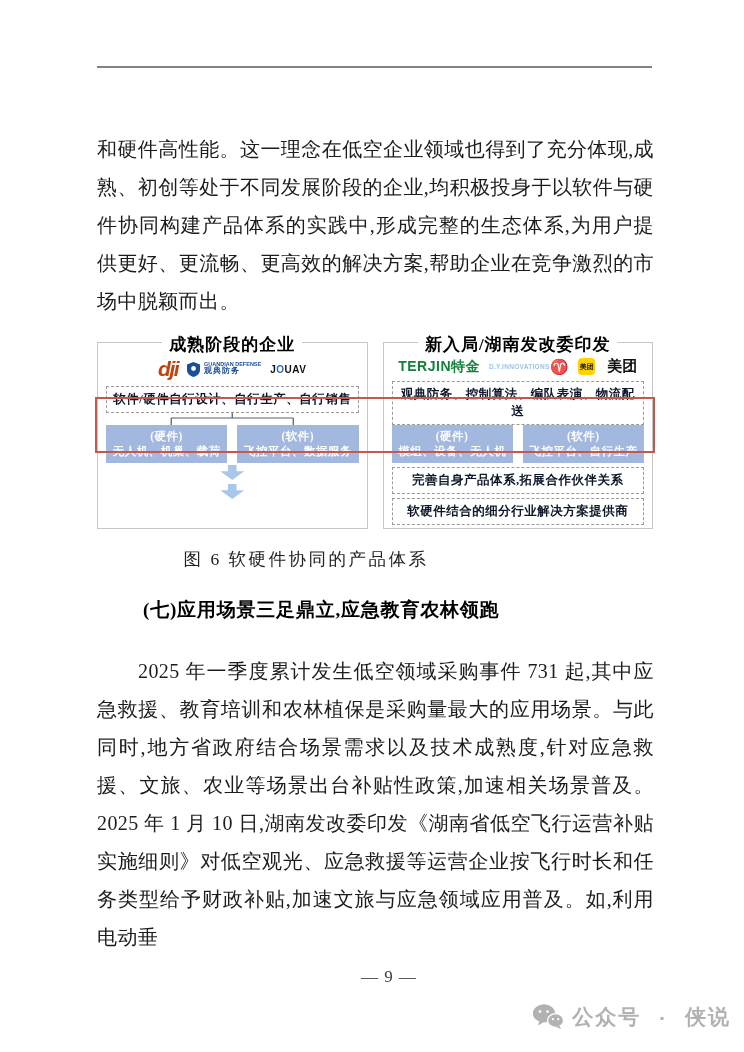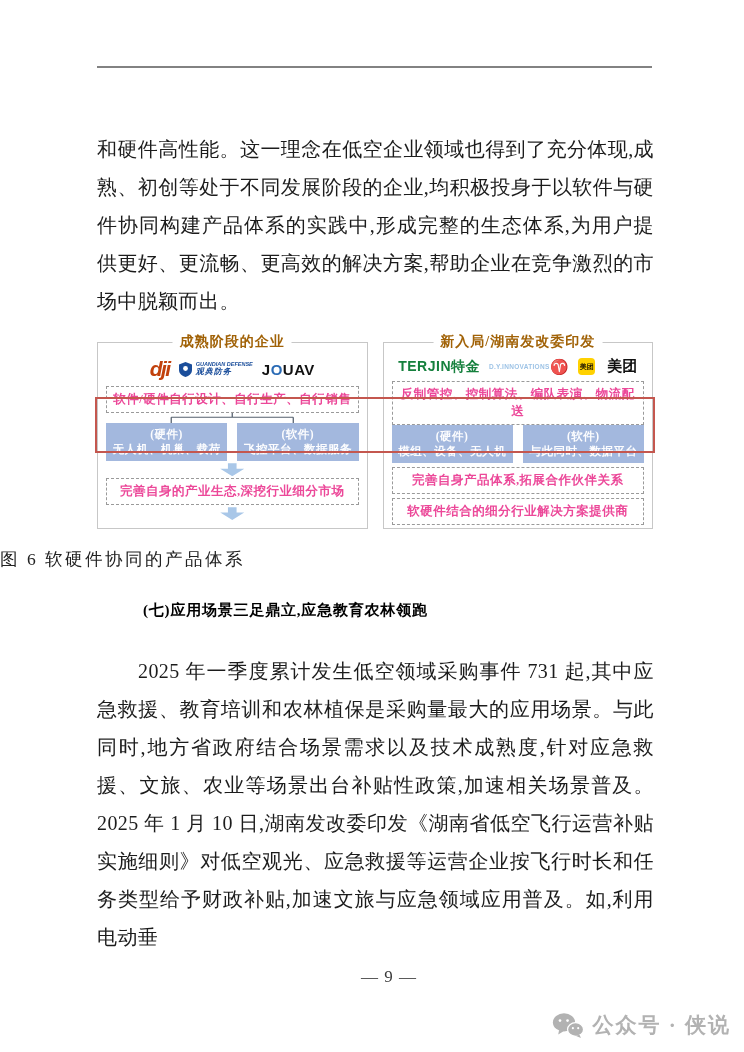--- a/index.html
+++ b/index.html
@@ -26,90 +26,90 @@
     display:flex; gap:15px;
   }
   .panel {
     position:relative; flex:1; border:1px solid #c7c7c7; background:#fff;
     margin-top:10px; padding:14px 8px 6px 8px;
     display:flex; flex-direction:column; align-items:stretch;
   }
   .panel-title {
     position:absolute; top:-10px; left:50%; transform:translateX(-50%);
     background:#fff; padding:0 7px; white-space:nowrap;
-    font-size:14px; font-weight:bold; color:#a16207; letter-spacing:1px;
+    font-size:17px; font-weight:bold; color:#000000; letter-spacing:1px;
   }
   .logo-row {
     display:flex; align-items:center; justify-content:center; gap:9px;
     height:24px; margin-bottom:5px;
   }
   .logo-dji { font-size:21px; font-weight:900; font-style:italic;
     letter-spacing:-1.5px; color:#c2410c; font-family:"Liberation Sans",sans-serif; }
-  .logo-guandian { display:flex; align-items:center; gap:4px;font-style:italic; }
+  .logo-guandian { display:flex; gap:4px; }
   .logo-guandian .gd-text { display:flex; flex-direction:column; line-height:1.05;
     font-family:"Liberation Sans",sans-serif; }
   .gd-en { font-size:5.5px; color:#1B4E9B; font-weight:bold; }
   .gd-cn { font-size:8px; color:#1B4E9B; font-weight:bold; letter-spacing:1px; }
-  .logo-jouav { font-size:15px; font-weight:800; color:#111;
+  .logo-jouav { font-size:10px; font-weight:800; color:#111;
     font-family:"Liberation Sans",sans-serif; letter-spacing:0.5px; }
   .logo-jouav .o-blue { color:#2A6BB5; }
   .logo-terjin { font-size:14px; font-weight:800; color:#15803d;
     font-family:"Liberation Sans",sans-serif; letter-spacing:0.5px; }
   .logo-dy { display:flex; align-items:center; gap:1px;
     color:#9DC3E6; font-family:"Liberation Sans",sans-serif; }
   .dy-text { font-size:6.5px; font-weight:bold; letter-spacing:0.3px; }
   .dy-ram { font-size:15px; line-height:1; }
   .logo-meituan { display:flex; align-items:center; gap:12px; }
   .mt-badge {
     width:17px; height:17px; border-radius:4px; background:#FFD100;
     display:flex; align-items:center; justify-content:center;
     font-size:7px; font-weight:bold; color:#201600;
     font-family:"Liberation Sans",sans-serif;
   }
   .mt-text { font-size:15px; font-weight:800; color:#111;
     font-family:"Liberation Sans",sans-serif; }
   .dashed-box {
     border:1px dashed #9a9a9a; background:#fff; text-align:center;
-    font-size:12.5px; font-weight:bold; color:#ec4899;
+    font-size:12.5px; font-weight:bold; color:#0f172a;
     padding:4px 2px; letter-spacing:0.5px;
   }
   .bracket { display:block; width:100%; height:12px; }
   .blue-row { display:flex; gap:10px; }
   .blue-box {
     flex:1; background:#A3B8DE; color:rgba(255,255,255,0.96);
     text-align:center; font-size:11.5px; font-weight:bold;
     padding:4px 1px; line-height:15px; letter-spacing:0.5px;
   }
   .down-arrow {
     width:24px; height:15px; margin:2px auto; background:#A9C7E8;
     clip-path:polygon(32% 0, 68% 0, 68% 42%, 100% 42%, 50% 100%, 0 42%, 32% 42%);
   }
   .red-overlay {
     position:absolute; left:-2px; top:65px; width:560px; height:56px;
     border:2px solid #C4574F; pointer-events:none; z-index:6;
   }
   .figure-caption {
-    position:absolute; left:0; top:547px; width:612px; 
+    position:absolute; left:0; top:547px; width:612px; text-align:center;
     font-size:17.5px; color:#222; letter-spacing:2.5px;
   }
   .section-heading {
     position:absolute; left:97px; top:595px; width:557px; padding-left:46px;
-    font-size:15px; font-weight:bold; color:#000; letter-spacing:0.8px;
+    font-size:19px; font-weight:bold; color:#000; letter-spacing:0.8px;
     line-height:30px;
   }
   .page-number {
     position:absolute; left:0; top:967px; width:744px; text-align:center;
     font-size:17px; color:#3c3c3c; letter-spacing:1px;
     transform:translateX(17px);
   }
   .watermark {
     position:absolute; right:13px; top:1003px; height:36px;
-    display:flex; align-items:flex-end; gap:8px;
+    display:flex; align-items:flex-start; gap:8px;
     color:#b2b2b2; font-size:21px; font-weight:bold;
-    font-family:Liberation Serif, serif; letter-spacing:2px;
+    font-family:Liberation Mono, monospace; letter-spacing:2px;
   }
   .wechat-icon { width:32px; height:27px; }
 </style>
 </head>
 <body>
 
 <div class="page">
 
   <div class="top-rule"></div>
 
@@ -142,49 +142,48 @@
         <div class="blue-box">
           <div>(硬件)</div>
           <div>无人机、机巢、载荷</div>
         </div>
         <div class="blue-box">
           <div>(软件)</div>
           <div>飞控平台、数据服务</div>
         </div>
       </div>
       <div class="down-arrow"></div>
-      <div class="dashed-box">完善自身的产业生态,深挖行业细分市场</div>
       <div class="down-arrow"></div>
     </div>
 
     <div class="panel">
       <div class="panel-title">新入局/湖南发改委印发</div>
       <div class="logo-row">
         <span class="logo-terjin">TERJIN特金</span>
         <span class="logo-dy">
           <span class="dy-text">D.Y.INNOVATIONS</span>
           <span class="dy-ram">♈</span>
         </span>
         <span class="logo-meituan">
           <span class="mt-badge">美团</span>
           <span class="mt-text">美团</span>
         </span>
       </div>
-      <div class="dashed-box">反制管控、控制算法、编队表演、物流配送</div>
+      <div class="dashed-box">观典防务、控制算法、编队表演、物流配送</div>
       <svg class="bracket" viewBox="0 0 240 12" preserveAspectRatio="none">
         <path d="M120 0 V5 M62 5 H178 M62 5 V12 M178 5 V12" stroke="#55606e" stroke-width="1.2" fill="none"></path>
       </svg>
       <div class="blue-row">
         <div class="blue-box">
           <div>(硬件)</div>
           <div>模组、设备、无人机</div>
         </div>
         <div class="blue-box">
           <div>(软件)</div>
-          <div>与此同时、数据平台</div>
+          <div>飞控平台、自行生产</div>
         </div>
       </div>
       <div class="down-arrow"></div>
       <div class="dashed-box">完善自身产品体系,拓展合作伙伴关系</div>
       <div class="down-arrow"></div>
       <div class="dashed-box">软硬件结合的细分行业解决方案提供商</div>
     </div>
   </div>
 
   <div class="figure-caption">图 6 软硬件协同的产品体系</div>

